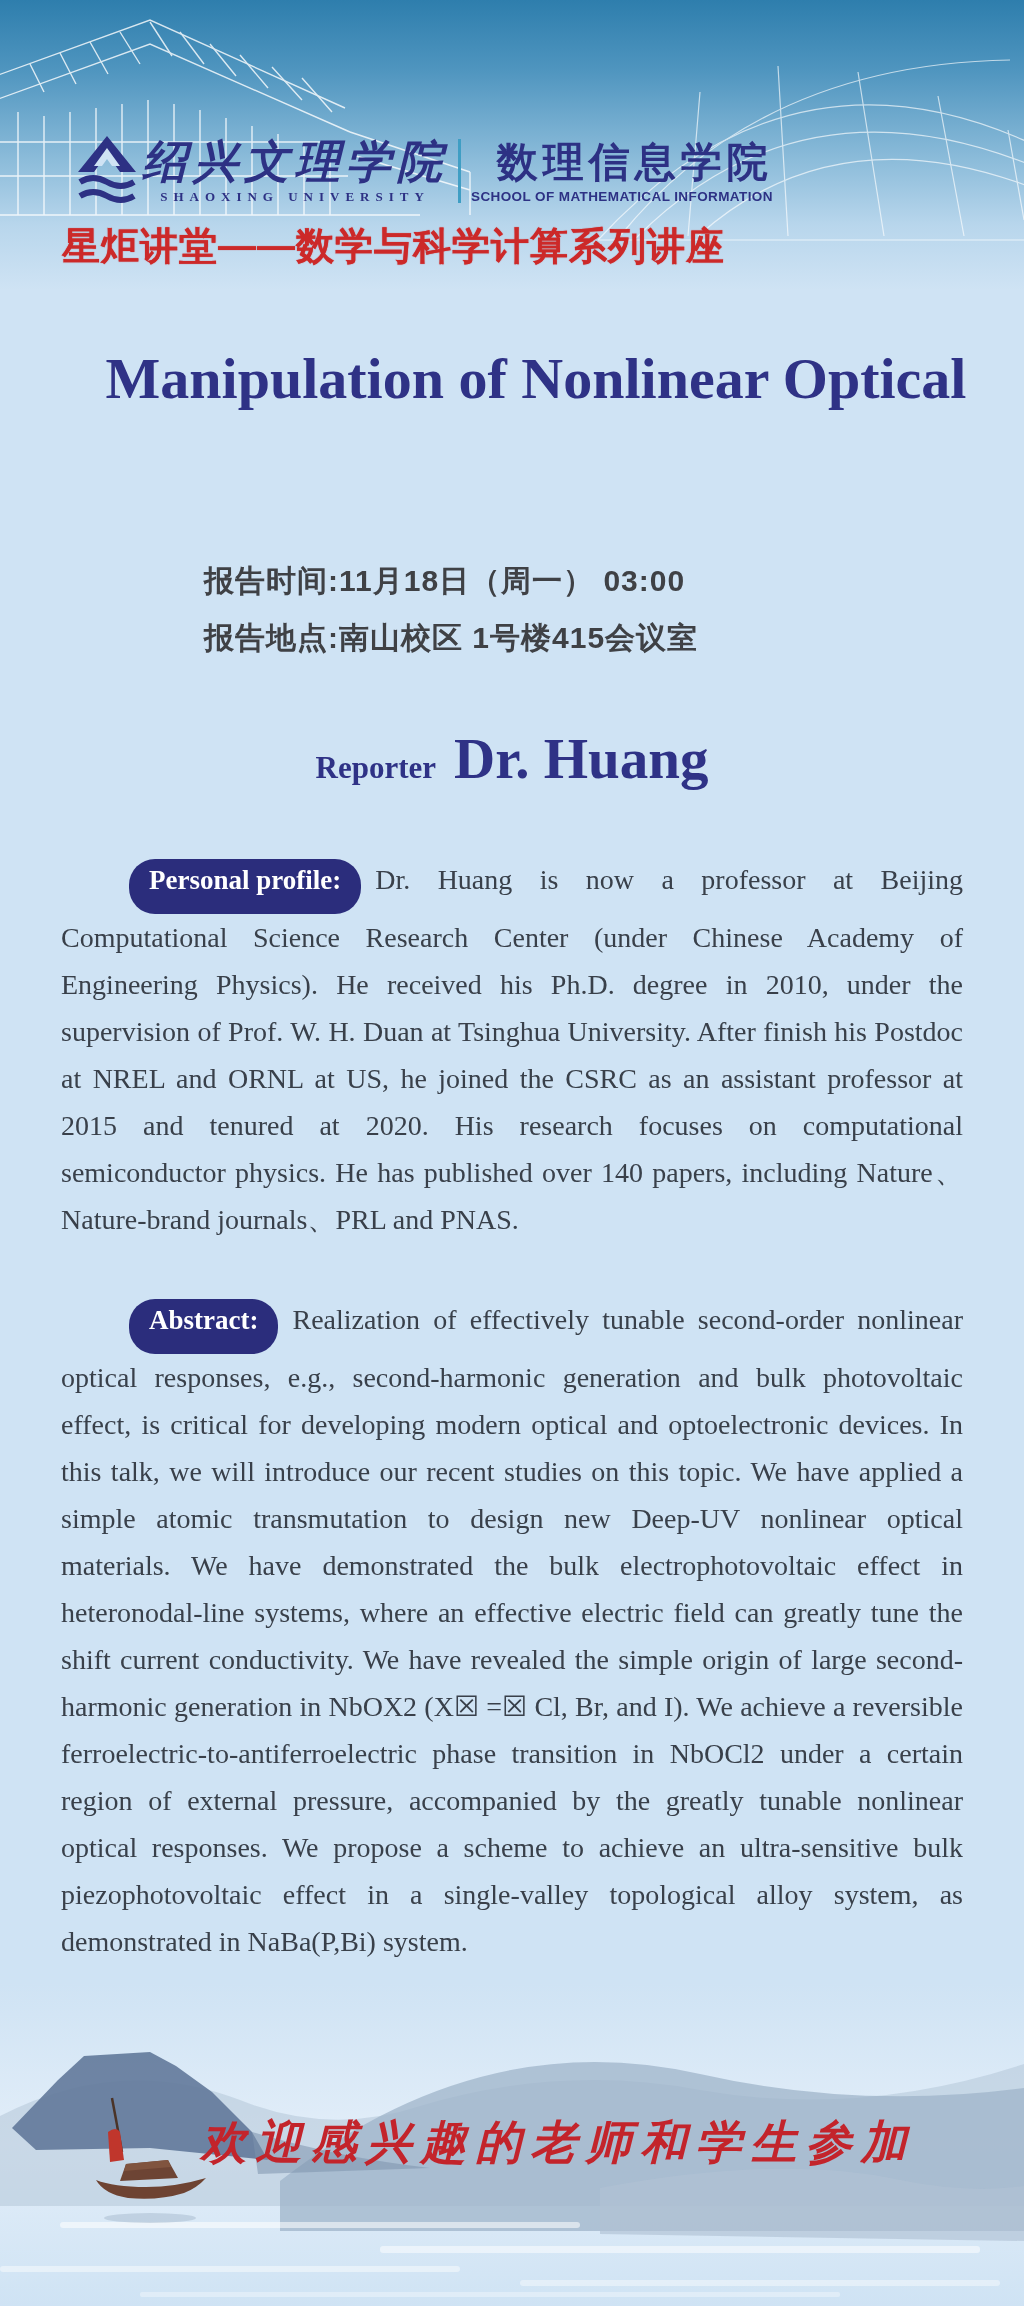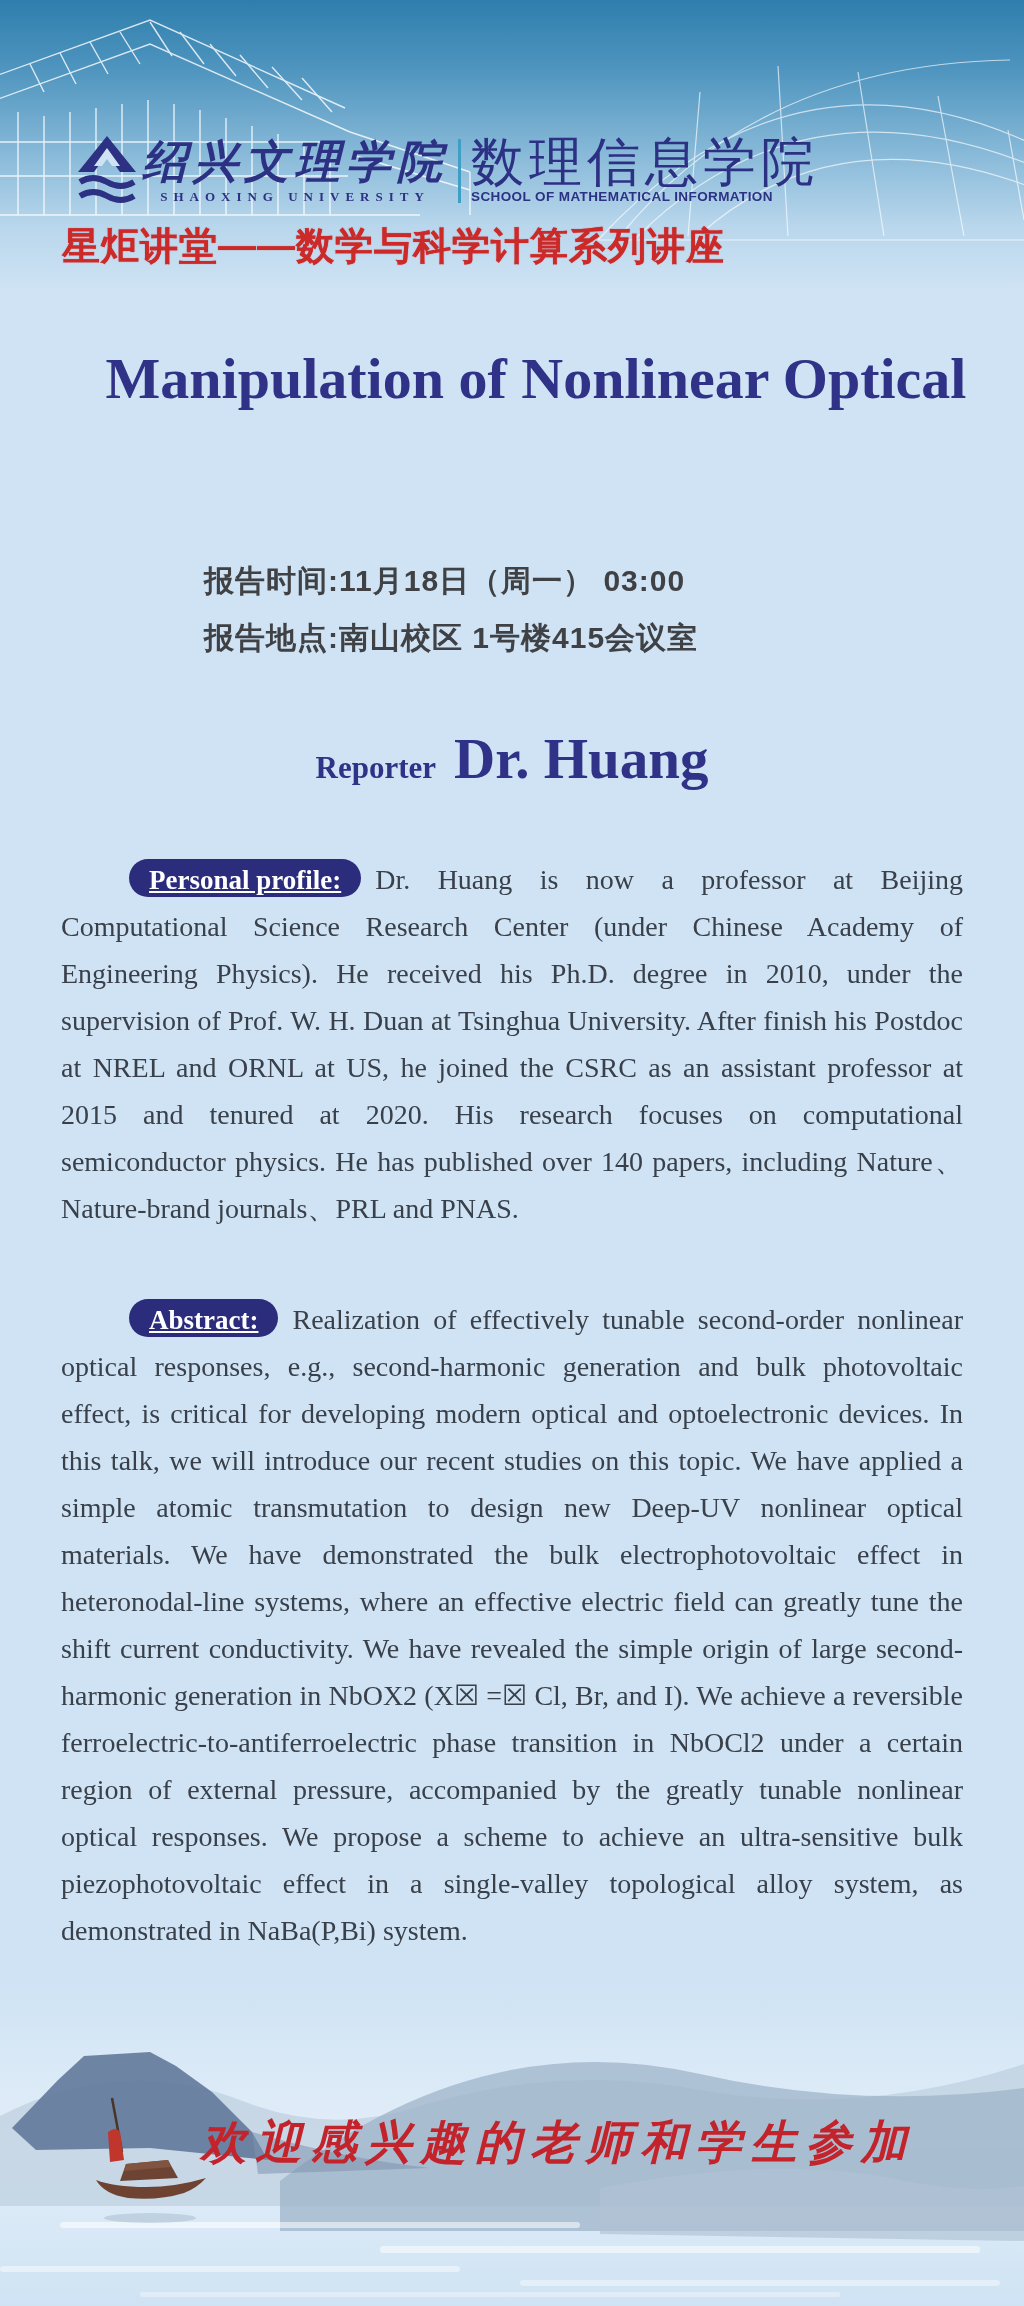--- a/index.html
+++ b/index.html
@@ -10,21 +10,21 @@
   }
   svg{display:block;}
   
   .lineart{position:absolute;top:0;left:0;}
   .logo-row{position:absolute;top:134px;left:76px;display:flex;align-items:center;gap:4px;}
   .uni-block{text-align:center;}
   .uni-zh{font-size:45px;font-style:italic;font-weight:700;color:#2d3184;letter-spacing:6px;line-height:48px;}
   .uni-en{font-size:13px;font-weight:700;color:#2d3184;letter-spacing:6px;margin-top:3px;font-family:"Liberation Serif",serif;}
   .logo-divider{width:3px;height:64px;background:#3f9ec4;margin:0 6px;}
   .school-block{text-align:left;}
-  .school-zh{font-size:53px;font-weight:400;color:#2d3184;letter-spacing:5px;line-height:46px;font-family:"Liberation Sans",sans-serif;}
+  .school-zh{font-size:41px;font-weight:700;color:#2d3184;letter-spacing:5px;line-height:46px;font-family:"Liberation Sans",sans-serif;text-align:right;}
   .school-en{font-size:13.5px;font-weight:700;color:#2d3184;letter-spacing:0.4px;margin-top:4px;font-family:"Liberation Sans",sans-serif;}
   .banner{
     position:absolute;top:221px;left:62px;
     font-family:"Liberation Sans",sans-serif;
     font-size:38px;font-weight:800;color:#cc2929;letter-spacing:1px;
     text-shadow:0 0 1px #cc2929;
   }
   
   .title-block{position:absolute;top:338px;width:100%;text-align:center;color:#2f3286;font-weight:700;padding-left:24px;}
   .title-line{font-size:58px;line-height:82px;white-space:nowrap;letter-spacing:0px;}
@@ -38,22 +38,22 @@
     position:absolute;left:61px;width:902px;margin:0;
     font-size:28px;line-height:47px;color:#39404a;
     text-align:justify;text-indent:68px;
   }
   .para.profile{top:856px;}
   .para.abstract{top:1296px;}
   .badge{
     display:inline-block;text-indent:0;
     background:#2b2d7c;color:#ffffff;
     font-weight:700;font-size:27px;line-height:33px;
-    padding:5px 20px 0 20px;border-radius:26px;
-    margin-right:14px;vertical-align:baseline;text-decoration:underline;
+    padding:5px 20px 17px 20px;border-radius:26px;
+    margin-right:14px;vertical-align:baseline;
   }
   
   .scenery{position:absolute;top:1996px;left:0;}
   .welcome{
     position:absolute;top:2112px;width:100%;text-align:center;
     color:#c3242b;font-size:46px;font-weight:700;letter-spacing:9px;
     font-style:italic;
     padding-left:46px;
   }
 </style>

